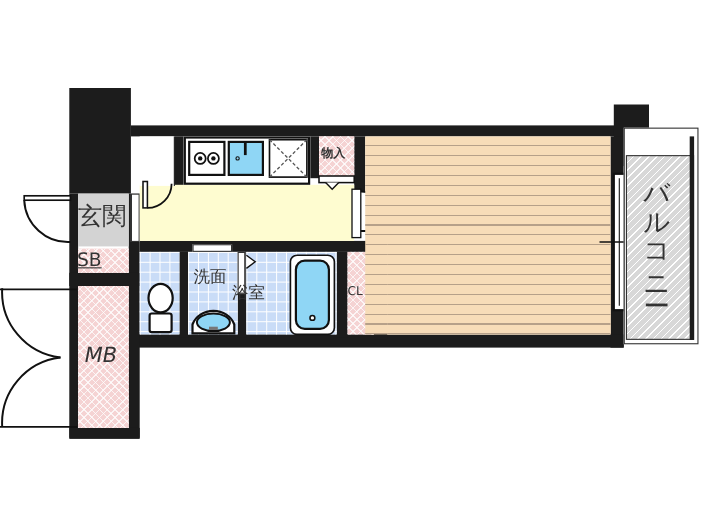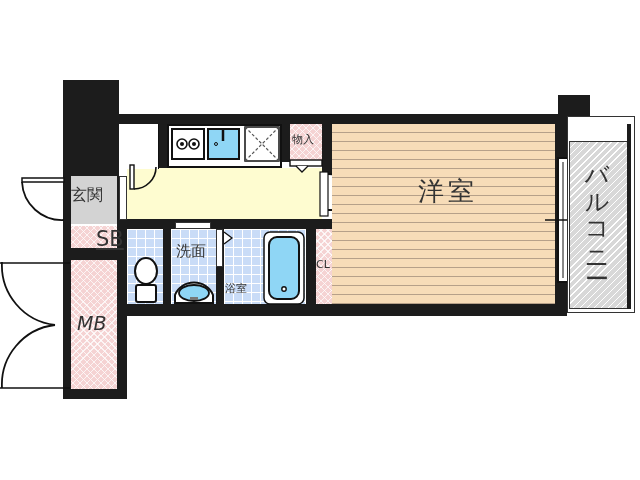--- a/index.html
+++ b/index.html
@@ -40,25 +40,25 @@
   <div class="abs wall" style="left:63px;top:248px;width:64px;height:12px;"></div>
   <div class="abs wall" style="left:159px;top:124px;width:8px;height:45px;"></div>
   <div class="abs wall" style="left:282px;top:124px;width:8px;height:38px;"></div>
   <div class="abs wall" style="left:322px;top:124px;width:10px;height:50px;"></div>
   <div class="abs wall" style="left:163px;top:229px;width:8px;height:78px;"></div>
   <div class="abs wall" style="left:216px;top:229px;width:8px;height:78px;"></div>
   <div class="abs wall" style="left:306px;top:229px;width:10px;height:78px;"></div>
   <div class="abs wall" style="left:340px;top:219px;width:12px;height:90px;"></div>
 
   <div class="abs" style="left:71px;top:176px;width:46px;height:48px;background:#d3d3d3;"></div>
-  <div class="label" style="left:71px;top:187px;font-size:16px;">玄関</div>
+  <div class="label" style="left:71px;top:187px;font-size:22px;">玄関</div>
   <div class="abs" style="left:119px;top:176px;width:8px;height:44px;background:#fff;border:1px solid #333;"></div>
 
   <div class="abs pinkx" style="left:71px;top:226px;width:46px;height:22px;"></div>
-  <div class="label" style="left:96px;top:229px;font-size:21px;text-decoration:underline;">SB</div>
+  <div class="label" style="left:70px;top:229px;font-size:17px;text-decoration:underline;">SB</div>
 
   <div class="abs pinkx" style="left:71px;top:260px;width:46px;height:129px;"></div>
   <div class="label" style="left:77px;top:314px;font-size:19px;font-style:italic;">MB</div>
 
   <svg style="left:20px;top:176px;width:50px;height:50px;">
     <rect x="2" y="2" width="42" height="4" fill="#fff" stroke="#111" stroke-width="1.5"></rect>
     <path d="M2 6 A 40 40 0 0 0 44 44" fill="none" stroke="#111" stroke-width="1.8"></path>
   </svg>
 
   <svg style="left:0px;top:262px;width:72px;height:130px;">
@@ -89,21 +89,21 @@
     <line x1="15" y1="0" x2="15" y2="12" stroke="#111" stroke-width="2.5"></line>
     <circle cx="8" cy="15" r="1.5" fill="none" stroke="#111" stroke-width="1"></circle>
   </svg>
   <svg style="left:244px;top:126px;width:38px;height:38px;">
     <rect x="1" y="1" width="34" height="34" fill="#fff" stroke="#111" stroke-width="1.5"></rect>
     <line x1="1" y1="1" x2="35" y2="35" stroke="#555" stroke-width="1.2" stroke-dasharray="3,2"></line>
     <line x1="35" y1="1" x2="1" y2="35" stroke="#555" stroke-width="1.2" stroke-dasharray="3,2"></line>
   </svg>
 
   <div class="abs pinkx" style="left:290px;top:124px;width:32px;height:38px;"></div>
-  <div class="label" style="left:292px;top:134px;font-size:11px;">物入</div>
+  <div class="label" style="left:292px;top:134px;font-size:11px;font-weight:bold;">物入</div>
   <svg style="left:290px;top:160px;width:34px;height:20px;">
     <rect x="0" y="0" width="32" height="6" fill="#fff" stroke="#111" stroke-width="1.4"></rect>
     <path d="M6 6 L12 12 L18 6" fill="#fff" stroke="#111" stroke-width="1.3"></path>
   </svg>
 
   <svg style="left:320px;top:170px;width:50px;height:50px;">
     <rect x="0" y="2" width="8" height="44" fill="#fff" stroke="#111" stroke-width="1.2"></rect>
     <path d="M8 4 A 42 42 0 0 1 50 40" fill="none" stroke="#111" stroke-width="1.8"></path>
     <line x1="8" y1="40" x2="50" y2="40" stroke="#111" stroke-width="1.8"></line>
   </svg>
@@ -121,39 +121,38 @@
     <path d="M2 20 A 20 18 0 0 1 40 20 L40 28 L2 28 Z" fill="#fff" stroke="#111" stroke-width="2"></path>
     <ellipse cx="21" cy="18" rx="15" ry="8" fill="#8fd6f5" stroke="#111" stroke-width="1.8"></ellipse>
     <rect x="17" y="22" width="8" height="3" fill="#777"></rect>
   </svg>
 
   <div class="abs tile" style="left:224px;top:229px;width:82px;height:75px;"></div>
   <div class="abs" style="left:216px;top:229px;width:7px;height:38px;background:#fff;border:1px solid #333;"></div>
   <svg style="left:224px;top:232px;width:10px;height:14px;">
     <path d="M0 0 L8 6 L0 12" fill="#fff" stroke="#111" stroke-width="1.3"></path>
   </svg>
-  <div class="label" style="left:225px;top:259px;font-size:11px;margin-top:24px;">浴室</div>
+  <div class="label" style="left:211px;top:259px;font-size:15px;">浴室</div>
   <svg style="left:263px;top:231px;width:42px;height:74px;">
     <rect x="1" y="1" width="40" height="72" rx="6" fill="#fff" stroke="#111" stroke-width="1.5"></rect>
     <rect x="6" y="6" width="30" height="62" rx="8" fill="#8fd6f5" stroke="#111" stroke-width="2"></rect>
     <circle cx="21" cy="58" r="2.2" fill="#fff" stroke="#111" stroke-width="1.4"></circle>
   </svg>
 
   <div class="abs pinkx" style="left:316px;top:229px;width:24px;height:75px;"></div>
   <div class="label" style="left:316px;top:259px;font-size:11px;">CL</div>
   <svg style="left:344px;top:229px;width:16px;height:76px;">
     <rect x="0" y="0" width="7" height="36" fill="#fff" stroke="#111" stroke-width="1.3"></rect>
     <rect x="0" y="36" width="7" height="38" fill="#fff" stroke="#111" stroke-width="1.3"></rect>
     <path d="M7 4 L14 10 L7 16" fill="#fff" stroke="#111" stroke-width="1.3"></path>
     <path d="M7 58 L14 64 L7 70" fill="#fff" stroke="#111" stroke-width="1.3"></path>
   </svg>
 
   <div class="abs wood" style="left:332px;top:124px;width:223px;height:180px;"></div>
   <div class="abs wood" style="left:352px;top:219px;width:203px;height:85px;"></div>
-  <div class="label" style="left:418px;top:178px;font-size:26px;letter-spacing:4px;">洋室</div>
 
   <svg style="left:545px;top:156px;width:36px;height:130px;">
     <rect x="13" y="2" width="10" height="124" fill="#fff" stroke="#111" stroke-width="2"></rect>
     <line x1="18" y1="6" x2="18" y2="122" stroke="#111" stroke-width="1"></line>
     <line x1="0" y1="64" x2="34" y2="64" stroke="#111" stroke-width="1.5"></line>
   </svg>
 
   <div class="abs" style="left:567px;top:116px;width:68px;height:197px;background:#fff;border:1px solid #333;"></div>
   <div class="abs hatch" style="left:569px;top:141px;width:62px;height:168px;border:1px solid #333;"></div>
   <div class="abs wall" style="left:627px;top:124px;width:4px;height:185px;"></div>

